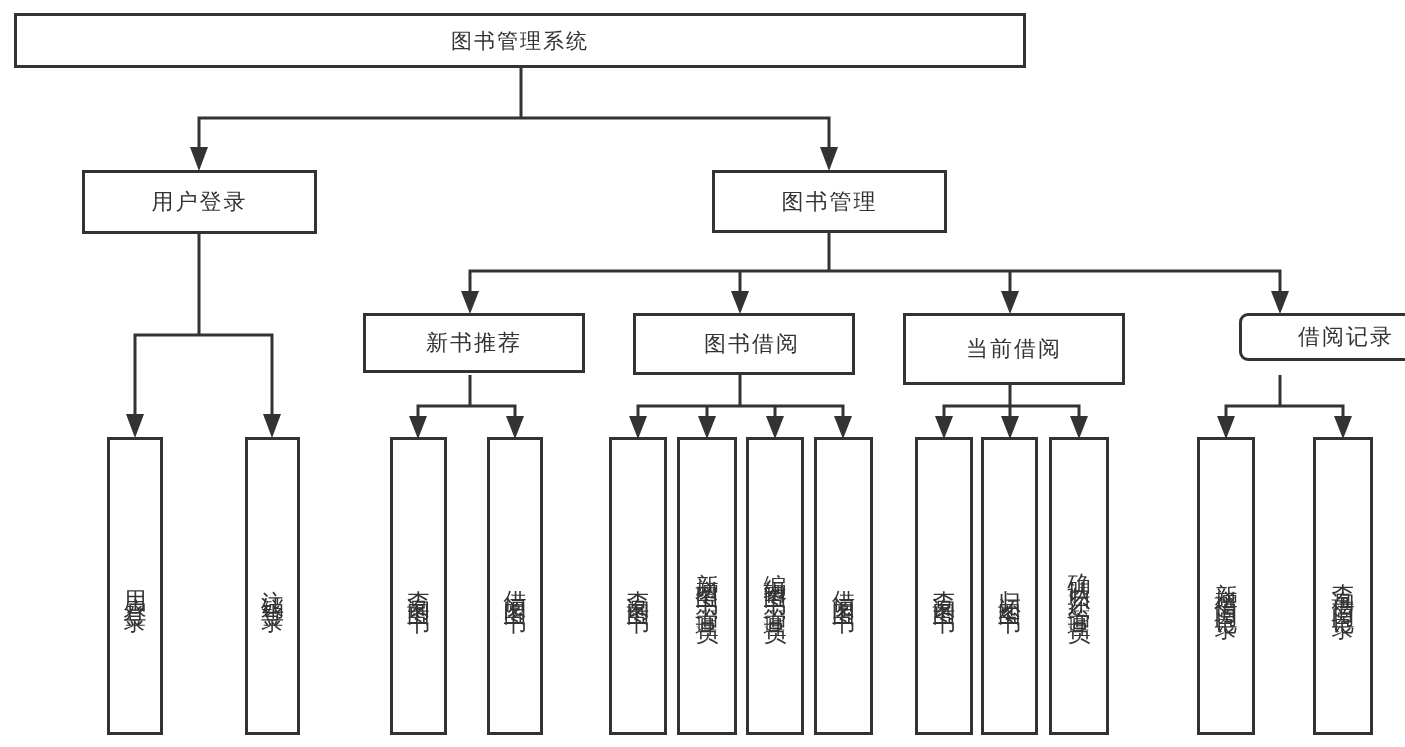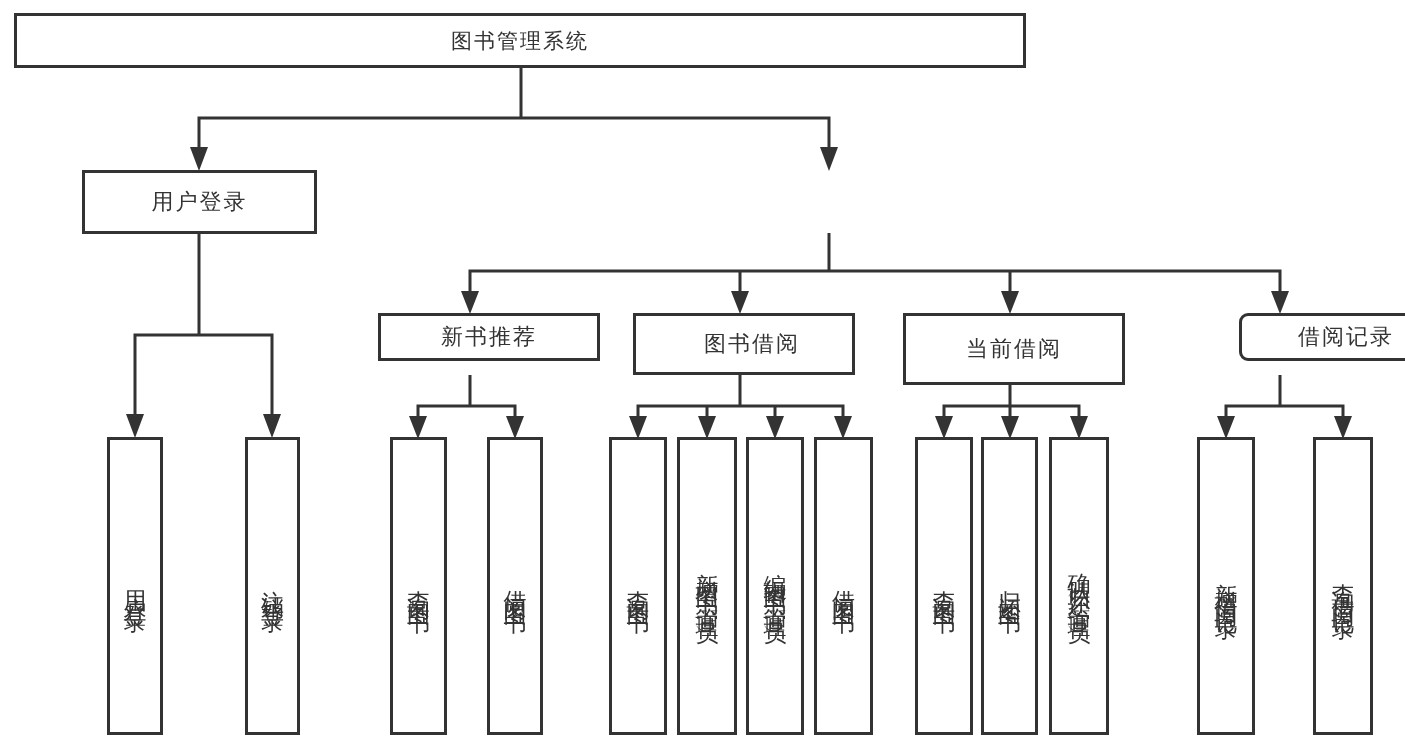--- a/index.html
+++ b/index.html
@@ -108,22 +108,25 @@
              M1334 416 L1352 416 L1343 439 Z"></path>
   </svg>
 
   <div class="node root" style="left:14px; top:13px; width:1012px; height:55px;align-items:center;">
     <span>图书管理系统</span>
   </div>
 
   <div class="node" style="left:82px; top:170px; width:235px; height:64px;">
     <span>用户登录</span>
   </div>
+  <div class="node" style="left:712px; top:170px; width:235px; height:63px;">
+    <span>图书管理</span>
+  </div>
 
-  <div class="node" style="left:378px; top:313px; width:222px; height:48px;">
+  <div class="node" style="left:363px; top:313px; width:222px; height:60px;">
     <span>新书推荐</span>
   </div>
   <div class="node" style="left:633px; top:313px; width:222px; height:62px;padding-left:16px;">
     <span>图书借阅</span>
   </div>
   <div class="node" style="left:903px; top:313px; width:222px; height:72px;">
     <span>当前借阅</span>
   </div>
   <div class="node" style="left:1239px; top:313px; width:214px; height:48px;border-radius:9px;">
     <span>借阅记录</span>

